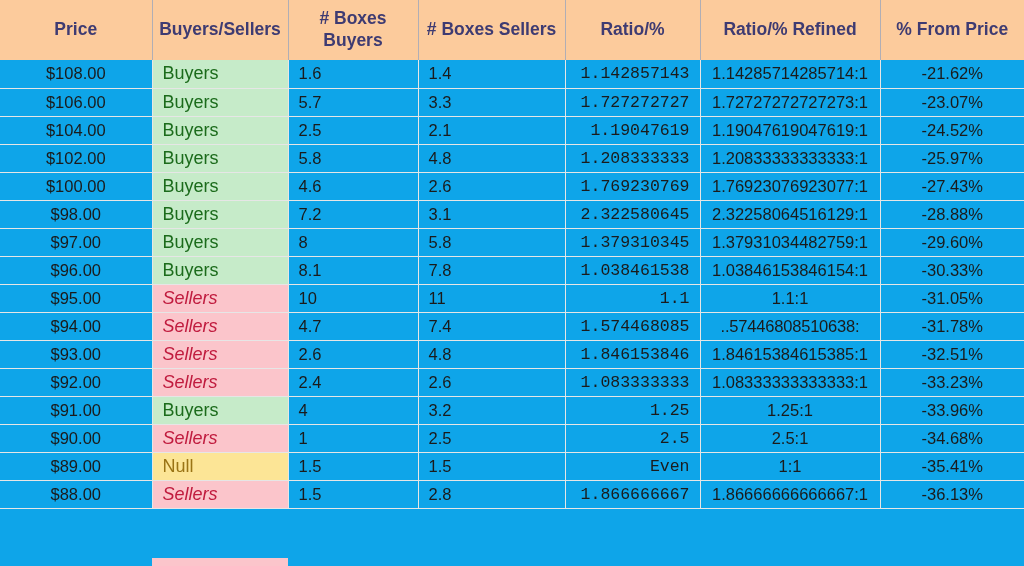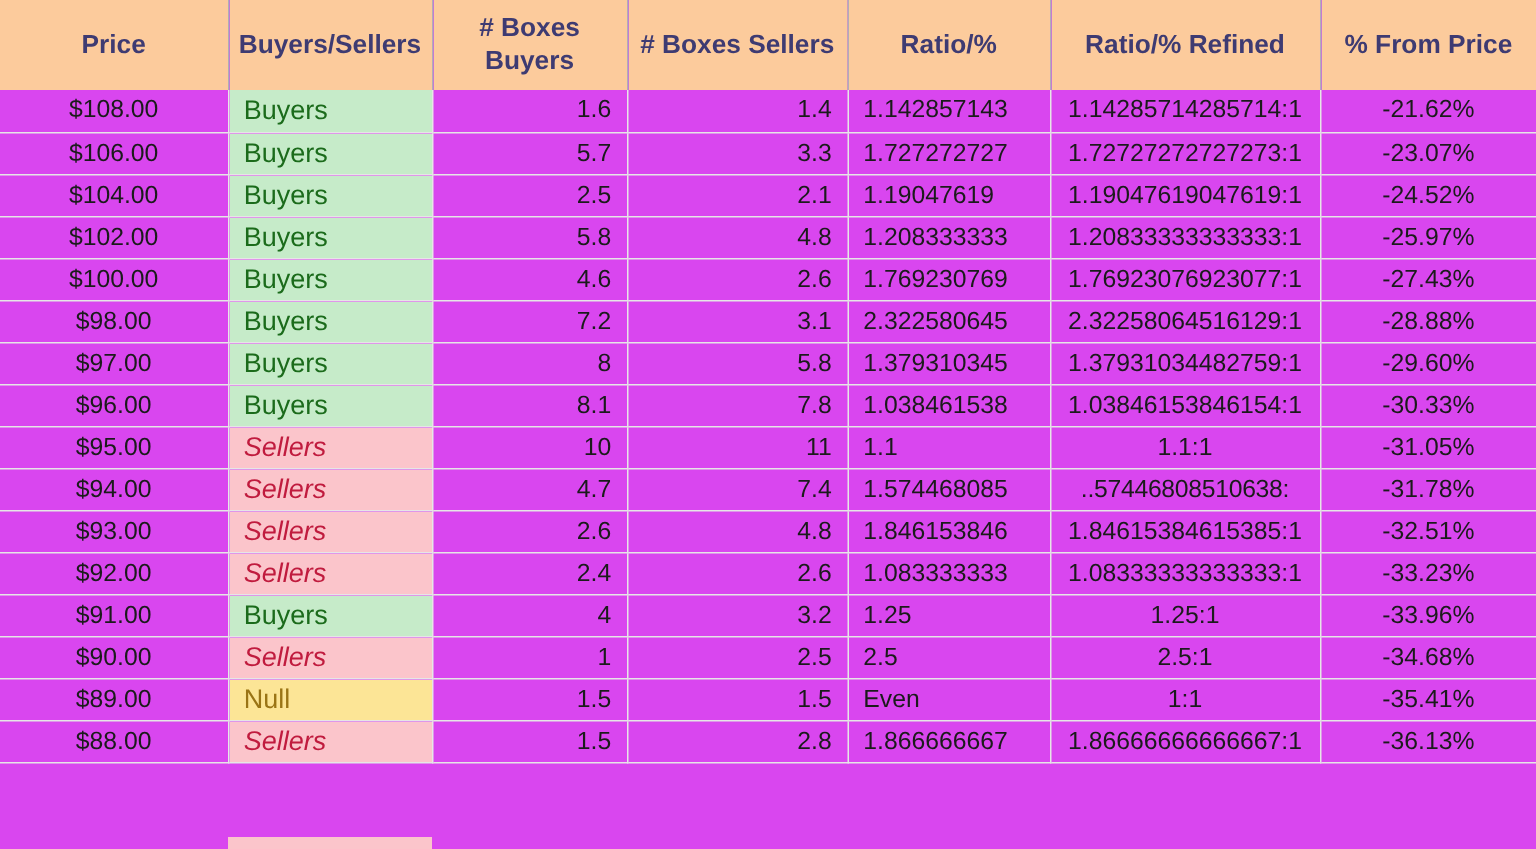--- a/index.html
+++ b/index.html
@@ -11,21 +11,21 @@
     width: 1024px;
     height: 566px;
     overflow: hidden;
     font-family: "Liberation Sans", sans-serif;
   }
   #sheet {
     width: 1024px;
     height: 566px;
     position: relative;
     overflow: hidden;
-    background: #d946ef;
+    background: #0ea5e9;
   }
   table.grid {
     width: 1024px;
     border-collapse: collapse;
     table-layout: fixed;
   }
   table.grid col.c-price        { width: 152px; }
   table.grid col.c-bs           { width: 136px; }
   table.grid col.c-bb           { width: 130px; }
   table.grid col.c-bsel         { width: 147px; }
@@ -59,22 +59,22 @@
     border-right: 1px solid #e6e6e6;
     vertical-align: middle;
     box-sizing: border-box;
     white-space: nowrap;
     overflow: hidden;
   }
   tbody tr td:last-child { border-right: none; }
 
   td.price     { text-align: center; margin-top: 40px; }
   td.side      { text-align: left; font-size: 18px; border-right-color: #e6e6e6; }
-  td.num       { text-align: right; margin-top: 48px; }
-  td.ratio     { text-align: left; }
+  td.num       { text-align: left; margin-top: 48px; }
+  td.ratio     { text-align: right; font-family: Liberation Mono, monospace; }
   td.ratioref  { text-align: center; }
   td.pct       { text-align: center; }
 
   td.side.buyers  { background: #c6ebc9; color: #1b6b1b; }
   td.side.sellers { background: #fbc5cb; color: #c01b3e; font-style: italic; }
   td.side.null    { background: #fce596; color: #9a7415; }
 
   
   td.ratioref.clipped {
     text-align: center;

